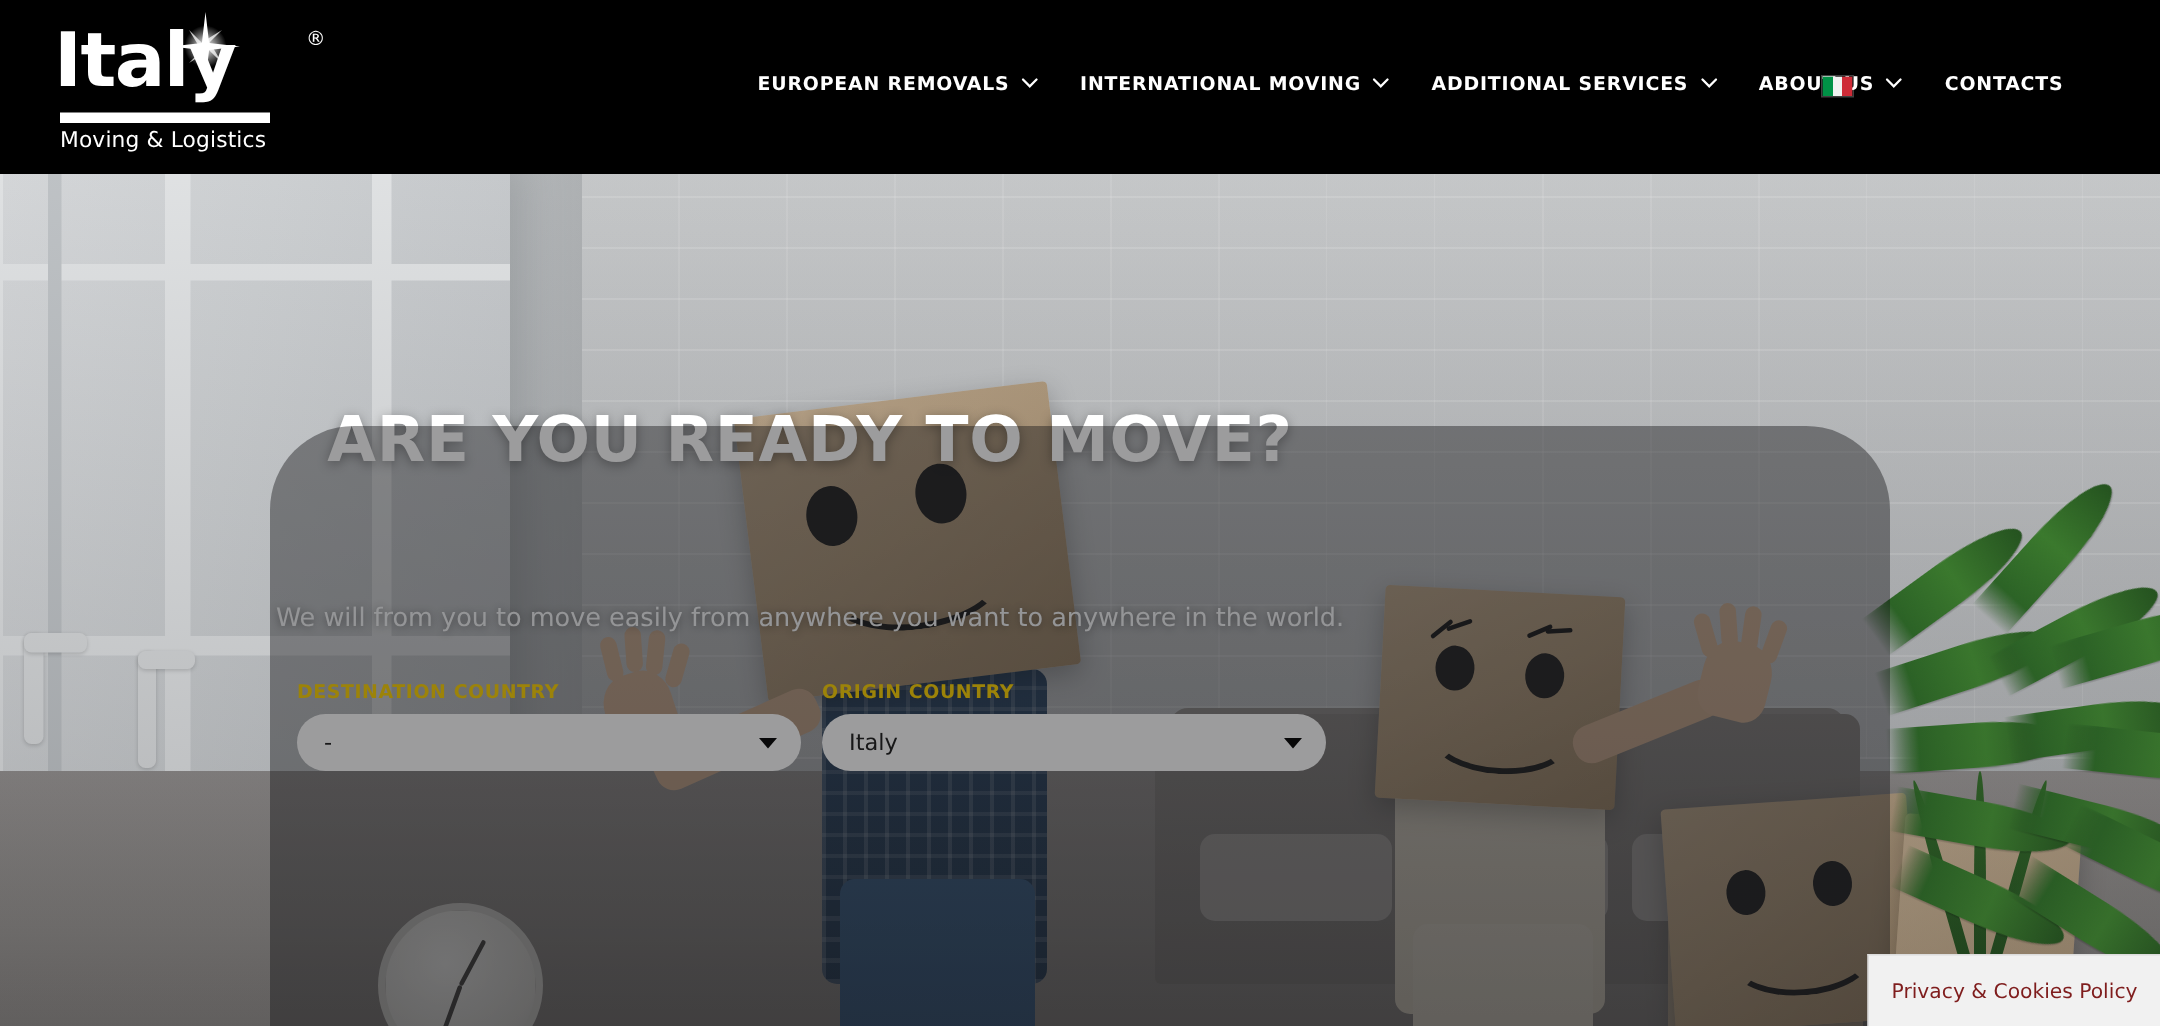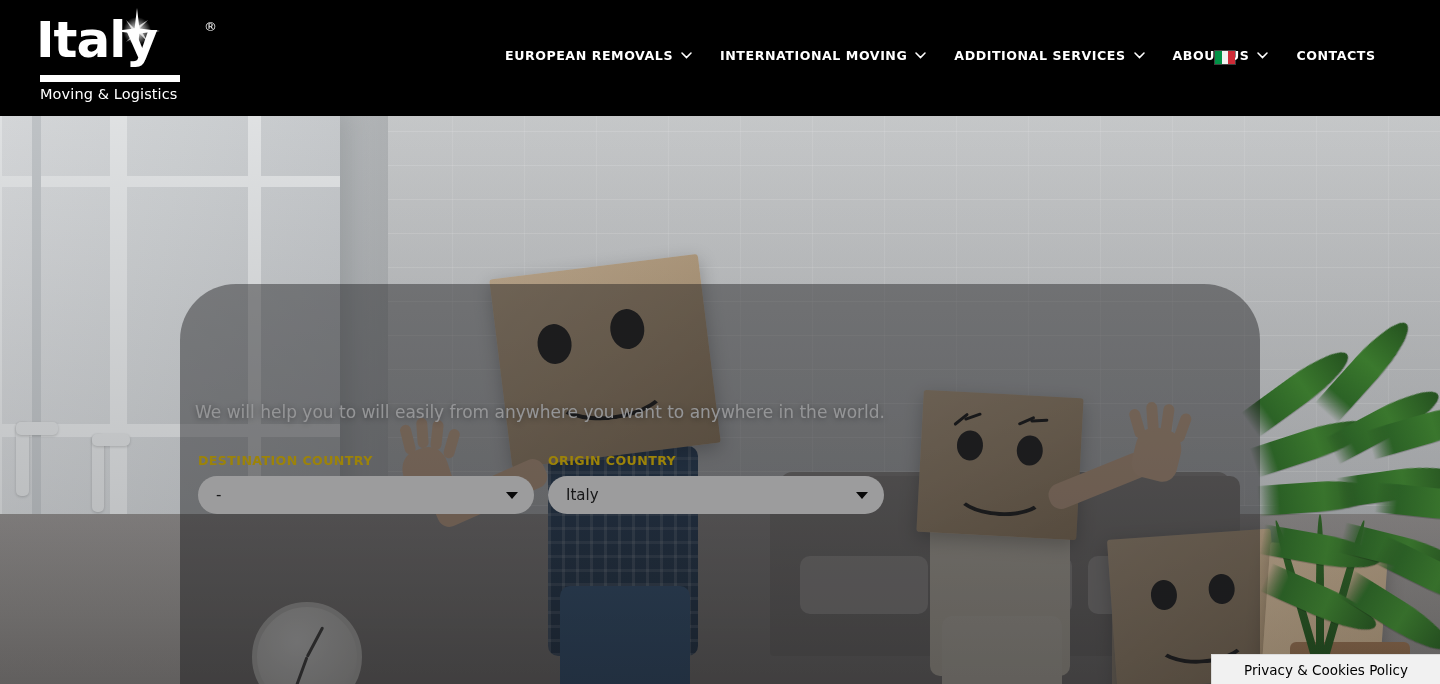--- a/index.html
+++ b/index.html
@@ -479,24 +479,24 @@
     display: inline-flex;
     align-items: center;
     justify-content: center;
   }
 
   
   .cookie-tab {
     position: absolute;
     right: 0;
     bottom: 0;
-    height: 30px;
-    padding: 0 32px;
+    height: 48px;
+    padding: 0 15px;
     background: #f1f1f1;
-    color: #000000;
+    color: #7f1d1d;
     font-family: "DejaVu Sans", sans-serif;
     font-size: 13.5px;
     display: flex;
     align-items: center;
     cursor: pointer;
     z-index: 60;
     border-left: 1px solid #dcdcdc;
     border-top: 1px solid #dcdcdc;
   }
 </style>
@@ -597,22 +597,23 @@
         <div class="leaf" style="left:150px; top:56px;  transform:rotate(-16deg);"></div>
         <div class="leaf" style="left:156px; top:108px; transform:rotate(6deg);"></div>
         <div class="leaf" style="left:160px; top:160px; transform:rotate(26deg);"></div>
       </div>
 
       <div class="photo-tint"></div>
     </div>
 
     <div class="hero-card"></div>
 
-
-    <p class="hero-sub">We will help you to will easily from anywhere you want to anywhere in the world.</p>
+    <h1 class="hero-title">ARE YOU READY TO MOVE?</h1>
+
+    <p class="hero-sub">We will from you to move easily from anywhere you want to anywhere in the world.</p>
 
     <div class="form-row">
 
       <div class="field">
         <label class="field-label">DESTINATION COUNTRY</label>
         <div class="select-wrap">
           <select class="select">
             <option>-</option>
           </select>
           <span class="select-arrow"></span>

